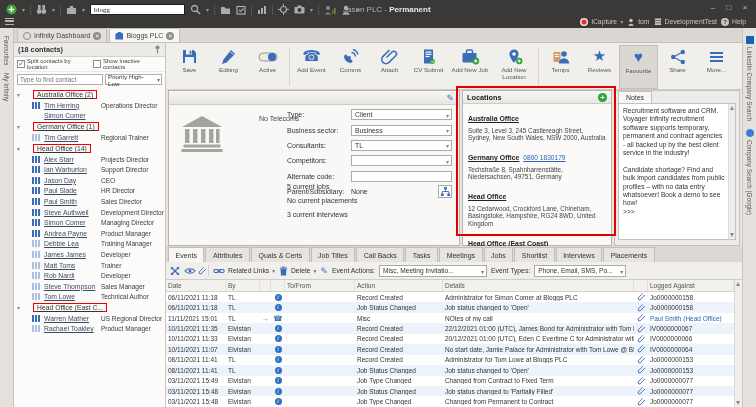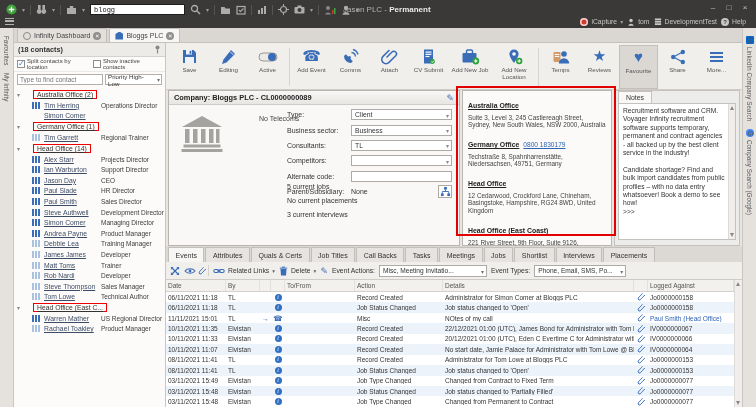--- a/index.html
+++ b/index.html
@@ -4,21 +4,21 @@
 <style>
 *{margin:0;padding:0;box-sizing:border-box}
 html,body{width:756px;height:407px;overflow:hidden}
 body{position:relative;font-family:"Liberation Sans",sans-serif;background:#e9e6e2;color:#333}
 svg{display:block}
 
 #titlebar{position:absolute;left:0;top:0;width:756px;height:28px;background:#3a3938;z-index:20}
 .tb1{display:flex;align-items:center;height:16px;padding:3px 4px 0 6px;gap:5px}
 .tcar{color:#9b9997;font-size:6px}
 .tsep{width:1px;height:10px;background:#575553}
-#tb-search{width:95px;height:11px;border:1px solid #1e1e1e;background:#fff;font-size:7px;padding:0 3px;color:#222;font-family:Liberation Mono, monospace}
+#tb-search{width:95px;height:11px;border:1px solid #1e1e1e;background:#fff;font-size:7px;padding:0 3px;color:#222;font-family:Liberation Serif, serif}
 #tb-title{position:absolute;left:343px;top:5px;font-size:8px;color:#b3b1af;white-space:nowrap}
 #tb-title b{color:#eceae8}
 .winctl{position:absolute;right:5px;top:2px;display:flex;gap:4px}
 .winctl span{width:12px;height:11px;color:#c2c0be;font-size:8px;text-align:center;line-height:11px}
 .tb2{display:flex;align-items:center;height:11px;padding:0 10px 0 5px;color:#c8c6c4;font-size:6.8px;gap:4px}
 .burger{width:9px;height:7px;border-top:1.6px solid #b5b3b1;border-bottom:1.6px solid #b5b3b1;position:relative}
 .burger::after{content:"";position:absolute;left:0;top:1.2px;width:100%;height:1.6px;background:#b5b3b1}
 .tb2sp{flex:1}
 .tb2i{display:flex;align-items:center;gap:3px}
 .icap{width:8px;height:8px;border-radius:50%;background:#d23b32;box-shadow:inset 0 0 0 1.5px #f4d7d4}
@@ -519,21 +519,20 @@
   <div class="tbtn">
       <span class="big">
         <span class="morei"></span>
       </span>
       <span>More...</span>
     </div>
 </div>
 
 <div class="panel" id="company">
   <div class="phead">
-      <span>Company: Bloggs PLC - CL0000000089</span>
       <span class="sp"></span>
       <span class="pencil">✎</span>
     </div>
   <div class="bank">
       <svg width="42" height="38" viewBox="0 0 42 38" fill="#a5a3a0">
         <path d="M21 1 41 12H1z"></path>
         <rect x="4" y="14" width="4.5" height="14"></rect>
         <rect x="12" y="14" width="4.5" height="14"></rect>
         <rect x="20" y="14" width="4.5" height="14"></rect>
         <rect x="28" y="14" width="4.5" height="14"></rect>
@@ -586,20 +585,25 @@
           </svg>
         </span>
       </div>
   </div>
   <div class="cstat" style="top:92px">5 current jobs</div>
   <div class="cstat" style="top:106px">No current placements</div>
   <div class="cstat" style="top:120px">3 current interviews</div>
 </div>
 
 <div class="panel" id="locations">
+  <div class="lhead">
+      <span>Locations</span>
+      <span class="sp"></span>
+      <span class="gplus">+</span>
+    </div>
   <div class="loc-item"><span class="loc-name">Australia Office</span><div class="loc-addr">Suite 3, Level 3, 245 Castlereagh Street, Sydney, New South Wales, NSW 2000, Australia</div></div>
   <div class="loc-item"><span class="loc-name">Germany Office</span><span class="loc-phone">0800 1830179</span><div class="loc-addr">Techstraße 8, Spahnharrenstätte, Niedersachsen, 49751, Germany</div></div>
   <div class="loc-item"><span class="loc-name">Head Office</span><div class="loc-addr">12 Cedarwood, Crockford Lane, Chineham, Basingstoke, Hampshire, RG24 8WD, United Kingdom</div></div>
   <div class="loc-item"><span class="loc-name">Head Office (East Coast)</span><div class="loc-addr">221 River Street, 9th Floor, Suite 9126, Hoboken, NJ, NJ 07030, United States</div></div>
 </div>
 <div id="locbox"></div>
 
 <div id="notes">
   <div class="ntab">Notes</div>
   <div class="nbody">Recruitment software and CRM.

